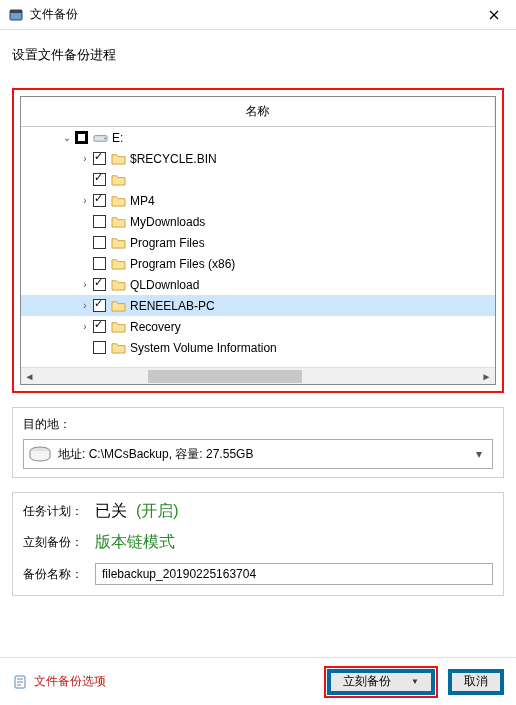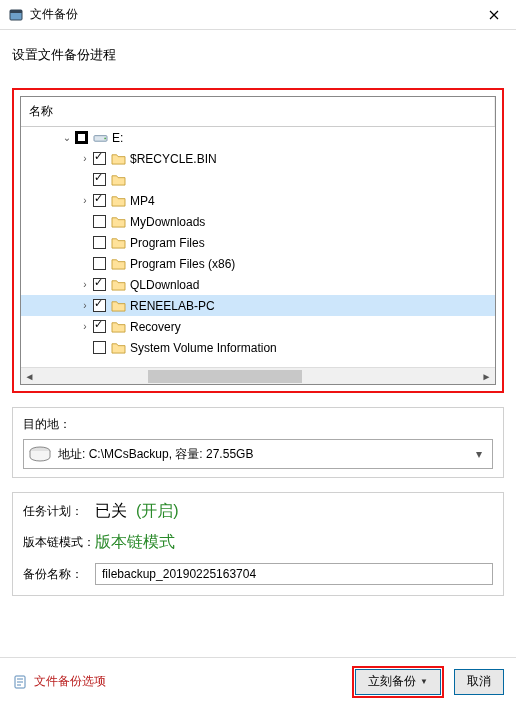--- a/index.html
+++ b/index.html
@@ -6,21 +6,21 @@
   body { font-family: "Microsoft YaHei", "Segoe UI", sans-serif; font-size: 12px; background: #fff; color: #000; width: 516px; height: 705px; overflow: hidden; }
   .titlebar { height: 30px; display: flex; align-items: center; padding: 0 0 0 8px; border-bottom: 1px solid #ddd; background: #fff; }
   .titlebar-icon { width: 16px; height: 16px; margin-right: 6px; }
   .titlebar-title { flex: 1; font-size: 12px; }
   .titlebar-close { width: 44px; height: 30px; display: flex; align-items: center; justify-content: center; cursor: pointer; }
   .body { padding: 16px 12px 10px 12px; }
   .heading { font-size: 13px; margin-bottom: 24px; }
   .source-box { border: 2px solid #e11; padding: 6px 6px 6px 6px; }
   .source-label { font-size: 12px; margin: 0 0 6px 2px; }
   .tree-frame { border: 1px solid #888; background: #fff; }
-  .tree-header { display: flex; border-bottom: 1px solid #ccc; font-size: 12px; }
+  .tree-header { display: flex; border-bottom: 1px solid #ccc; font-size: 12px; text-align: center; }
   .th-name { flex: 1; padding: 6px 8px; border-right: 1px solid #eee; }
   .th-size { width: 100px; padding: 6px 8px; }
   .tree-body { height: 240px; overflow: hidden; position: relative; }
   .tree-row { display: flex; align-items: center; height: 21px; padding-left: 8px; white-space: nowrap; }
   .tree-row.sel { background: #cde6fb; }
   .exp { width: 12px; display: inline-flex; justify-content: center; color: #555; font-size: 10px; cursor: pointer; }
   .cb { width: 13px; height: 13px; margin: 0 4px 0 2px; cursor: pointer; position: relative; border: 1px solid #333; background: #fff; }
   .cb.checked::after { content: "✓"; position: absolute; top: -3px; left: 0; font-size: 11px; color: #000; }
   .cb.mixed { background: #000; border-color:#000; }
   .cb.mixed::after { content: ""; position: absolute; top: 2px; left: 2px; right: 2px; bottom: 2px; background: #fff; }
@@ -43,21 +43,21 @@
   .kv { display:flex; align-items:center; margin-bottom:10px; }
   .kv .k { width:72px; font-size:12px; }
   .kv .v { font-size:16px; }
   .green { color: #2a8a2a; }
   .link-green { color:#2a8a2a; cursor:pointer; }
   .name-input { flex:1; border:1px solid #aaa; height:22px; padding:0 6px; font-size:12px; font-family:inherit; }
   .footer { position:absolute; bottom:0; left:0; right:0; border-top:1px solid #ddd; height:48px; display:flex; align-items:center; padding:0 12px; background:#fff; }
   .opt-link { display:flex; align-items:center; gap:6px; cursor:pointer; }
   .opt-link span { color:#b91c1c; font-size:12px; }
   .spacer { flex:1; }
-  .btn { height:26px; padding:0 12px; font-size:12px; font-family:inherit; background:#e8e8e8; border:1px solid #0369a1; cursor:pointer; display:inline-flex; align-items:center; gap:4px; }
+  .btn { height:26px; padding:0 12px; font-size:12px; font-family:inherit; background:#e8e8e8; border:4px solid #0369a1; cursor:pointer; display:inline-flex; align-items:center; gap:20px; }
   .btn-primary-wrap { border:2px solid #e11; padding:1px; margin-right:10px; }
   .dd-tri { font-size:8px; color:#333; }
 </style>
 </head>
 <body>
 
 <div class="titlebar">
   <svg class="titlebar-icon" viewBox="0 0 16 16">
       <rect x="2" y="3" width="12" height="10" rx="1" fill="#6ea0c9" stroke="#345" stroke-width="1"></rect>
       <rect x="2" y="3" width="12" height="3" fill="#345"></rect>
@@ -191,21 +191,21 @@
   </div>
 
   <div class="section">
     <div class="kv">
       <div class="k">任务计划：</div>
       <div class="v">
         <span>已关</span>&nbsp;&nbsp;<span class="link-green">(开启)</span>
       </div>
     </div>
     <div class="kv">
-      <div class="k">版本链模式：</div>
+      <div class="k">立刻备份：</div>
       <div class="v green">版本链模式</div>
     </div>
     <div class="kv" style="margin-bottom:2px">
       <div class="k">备份名称：</div>
       <input class="name-input" value="filebackup_20190225163704" style="">
     </div>
   </div>
 </div>
 
 <div class="footer">

